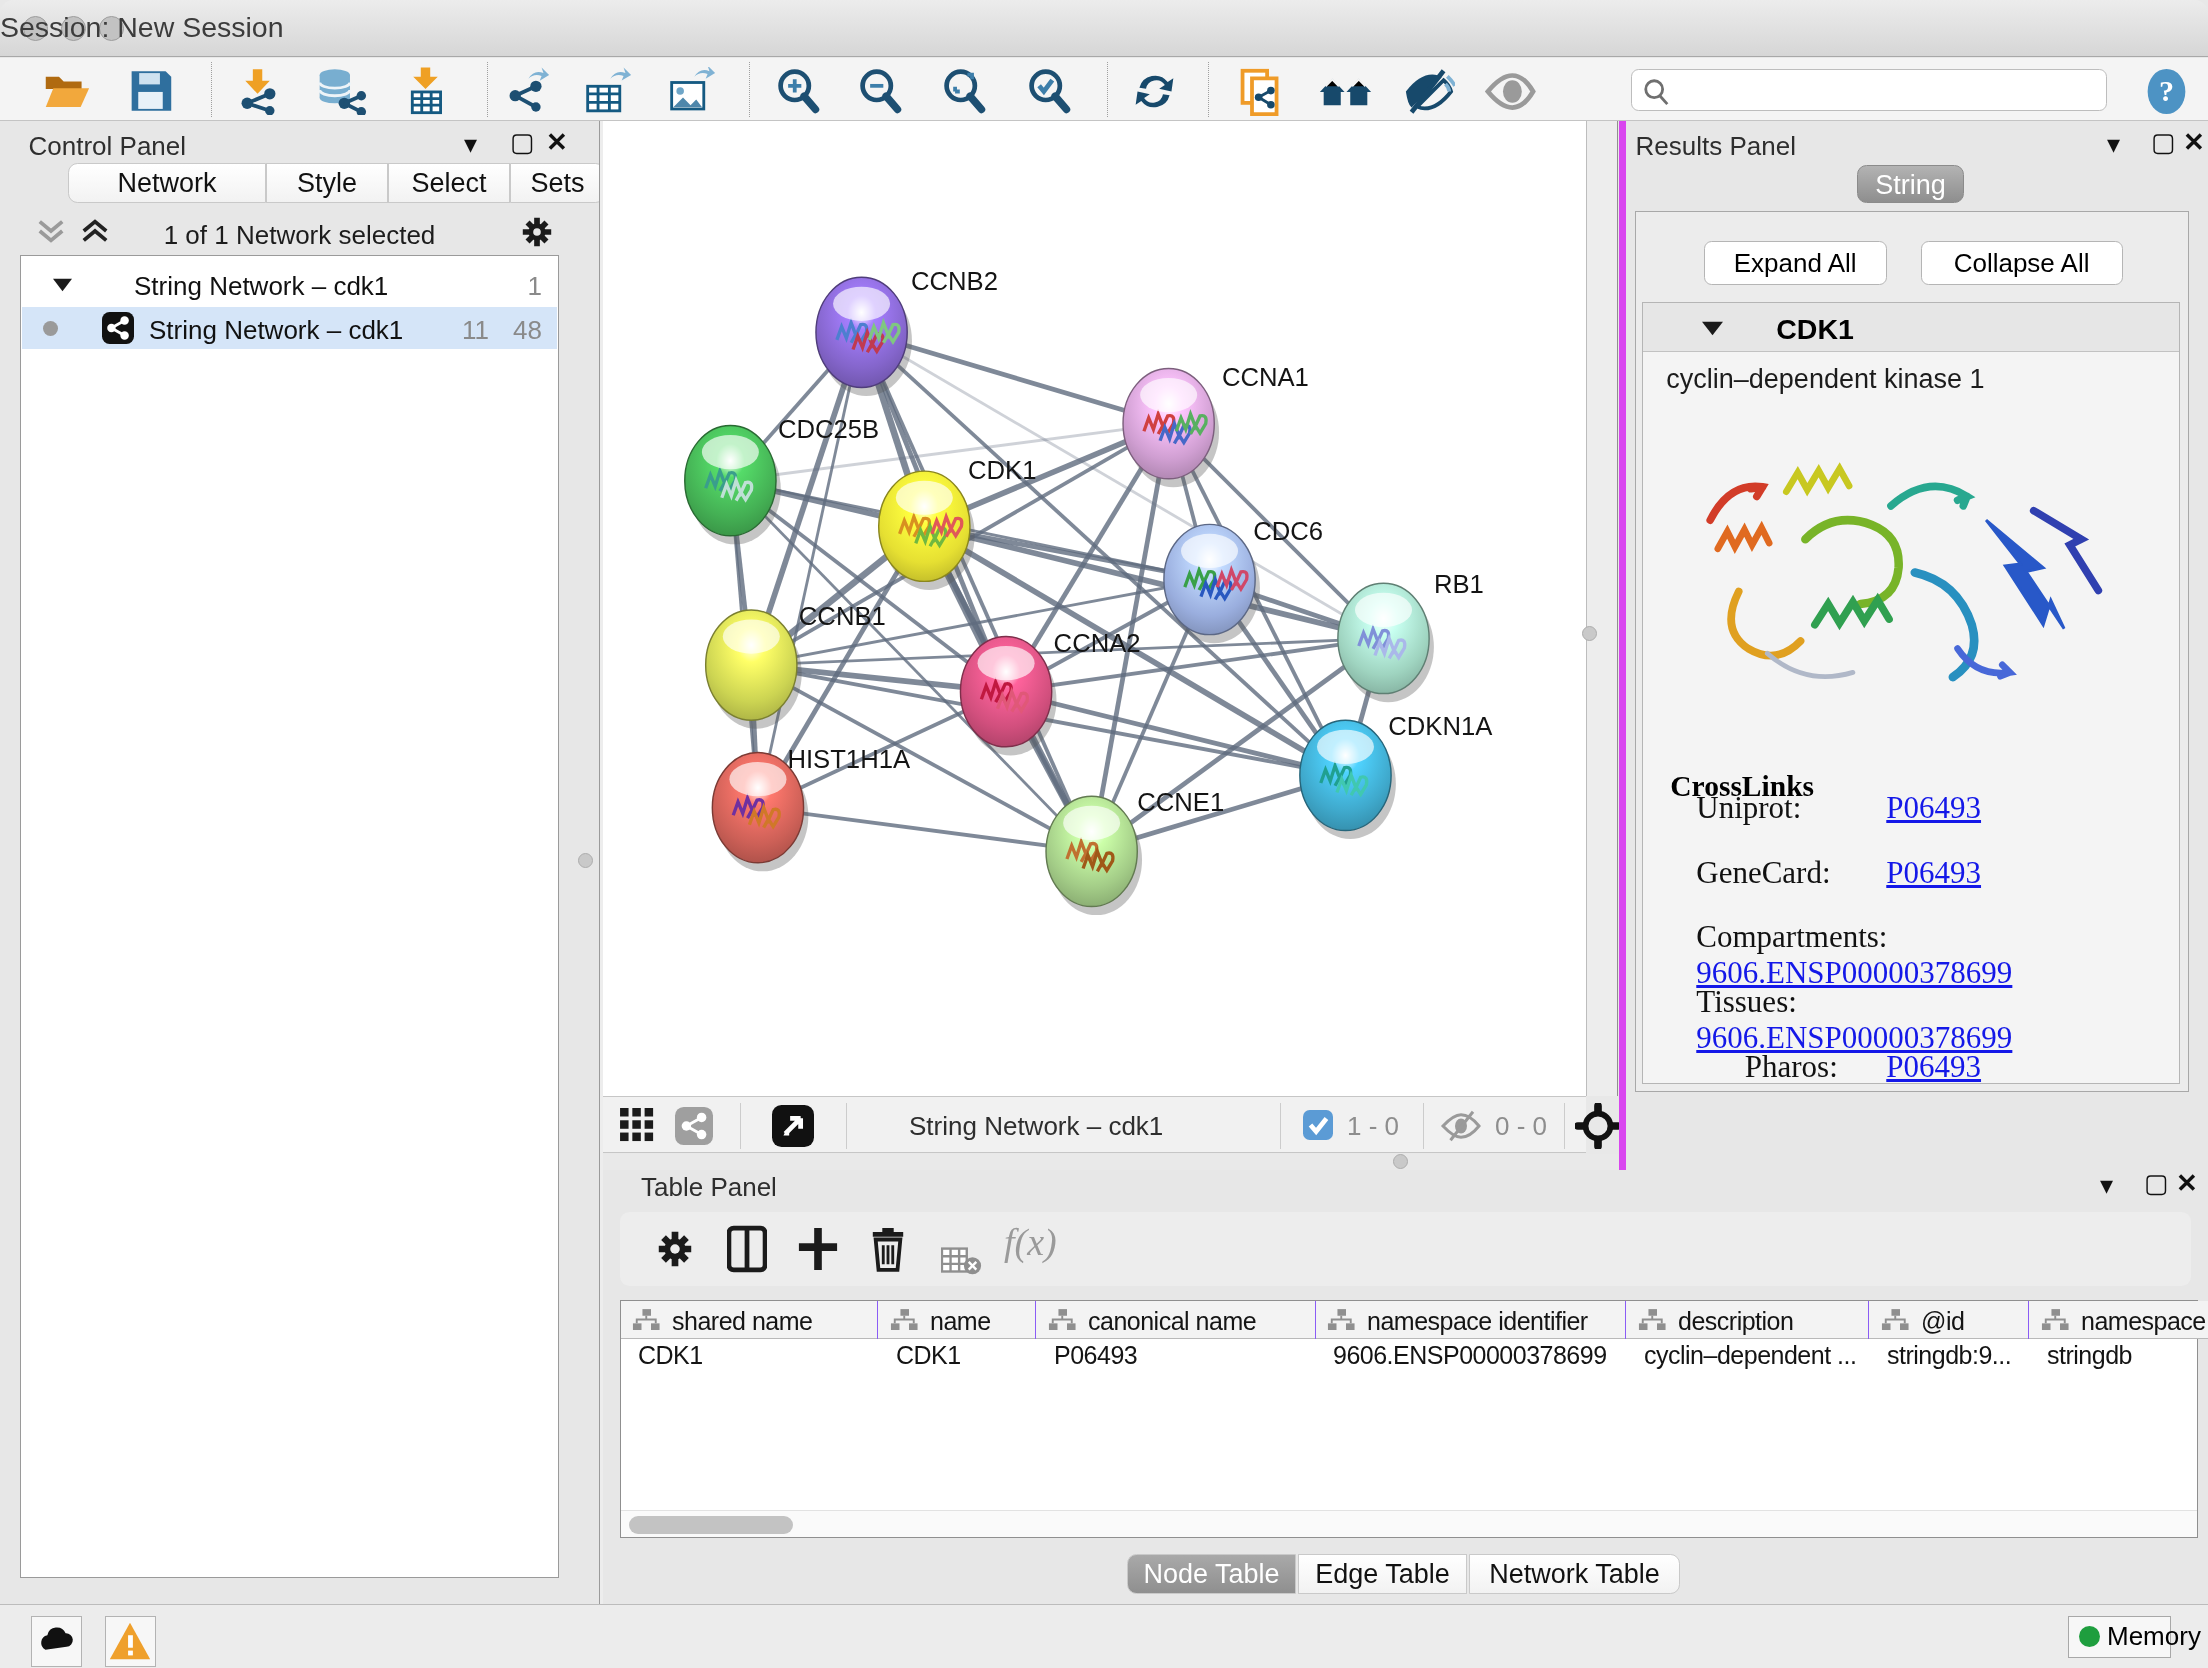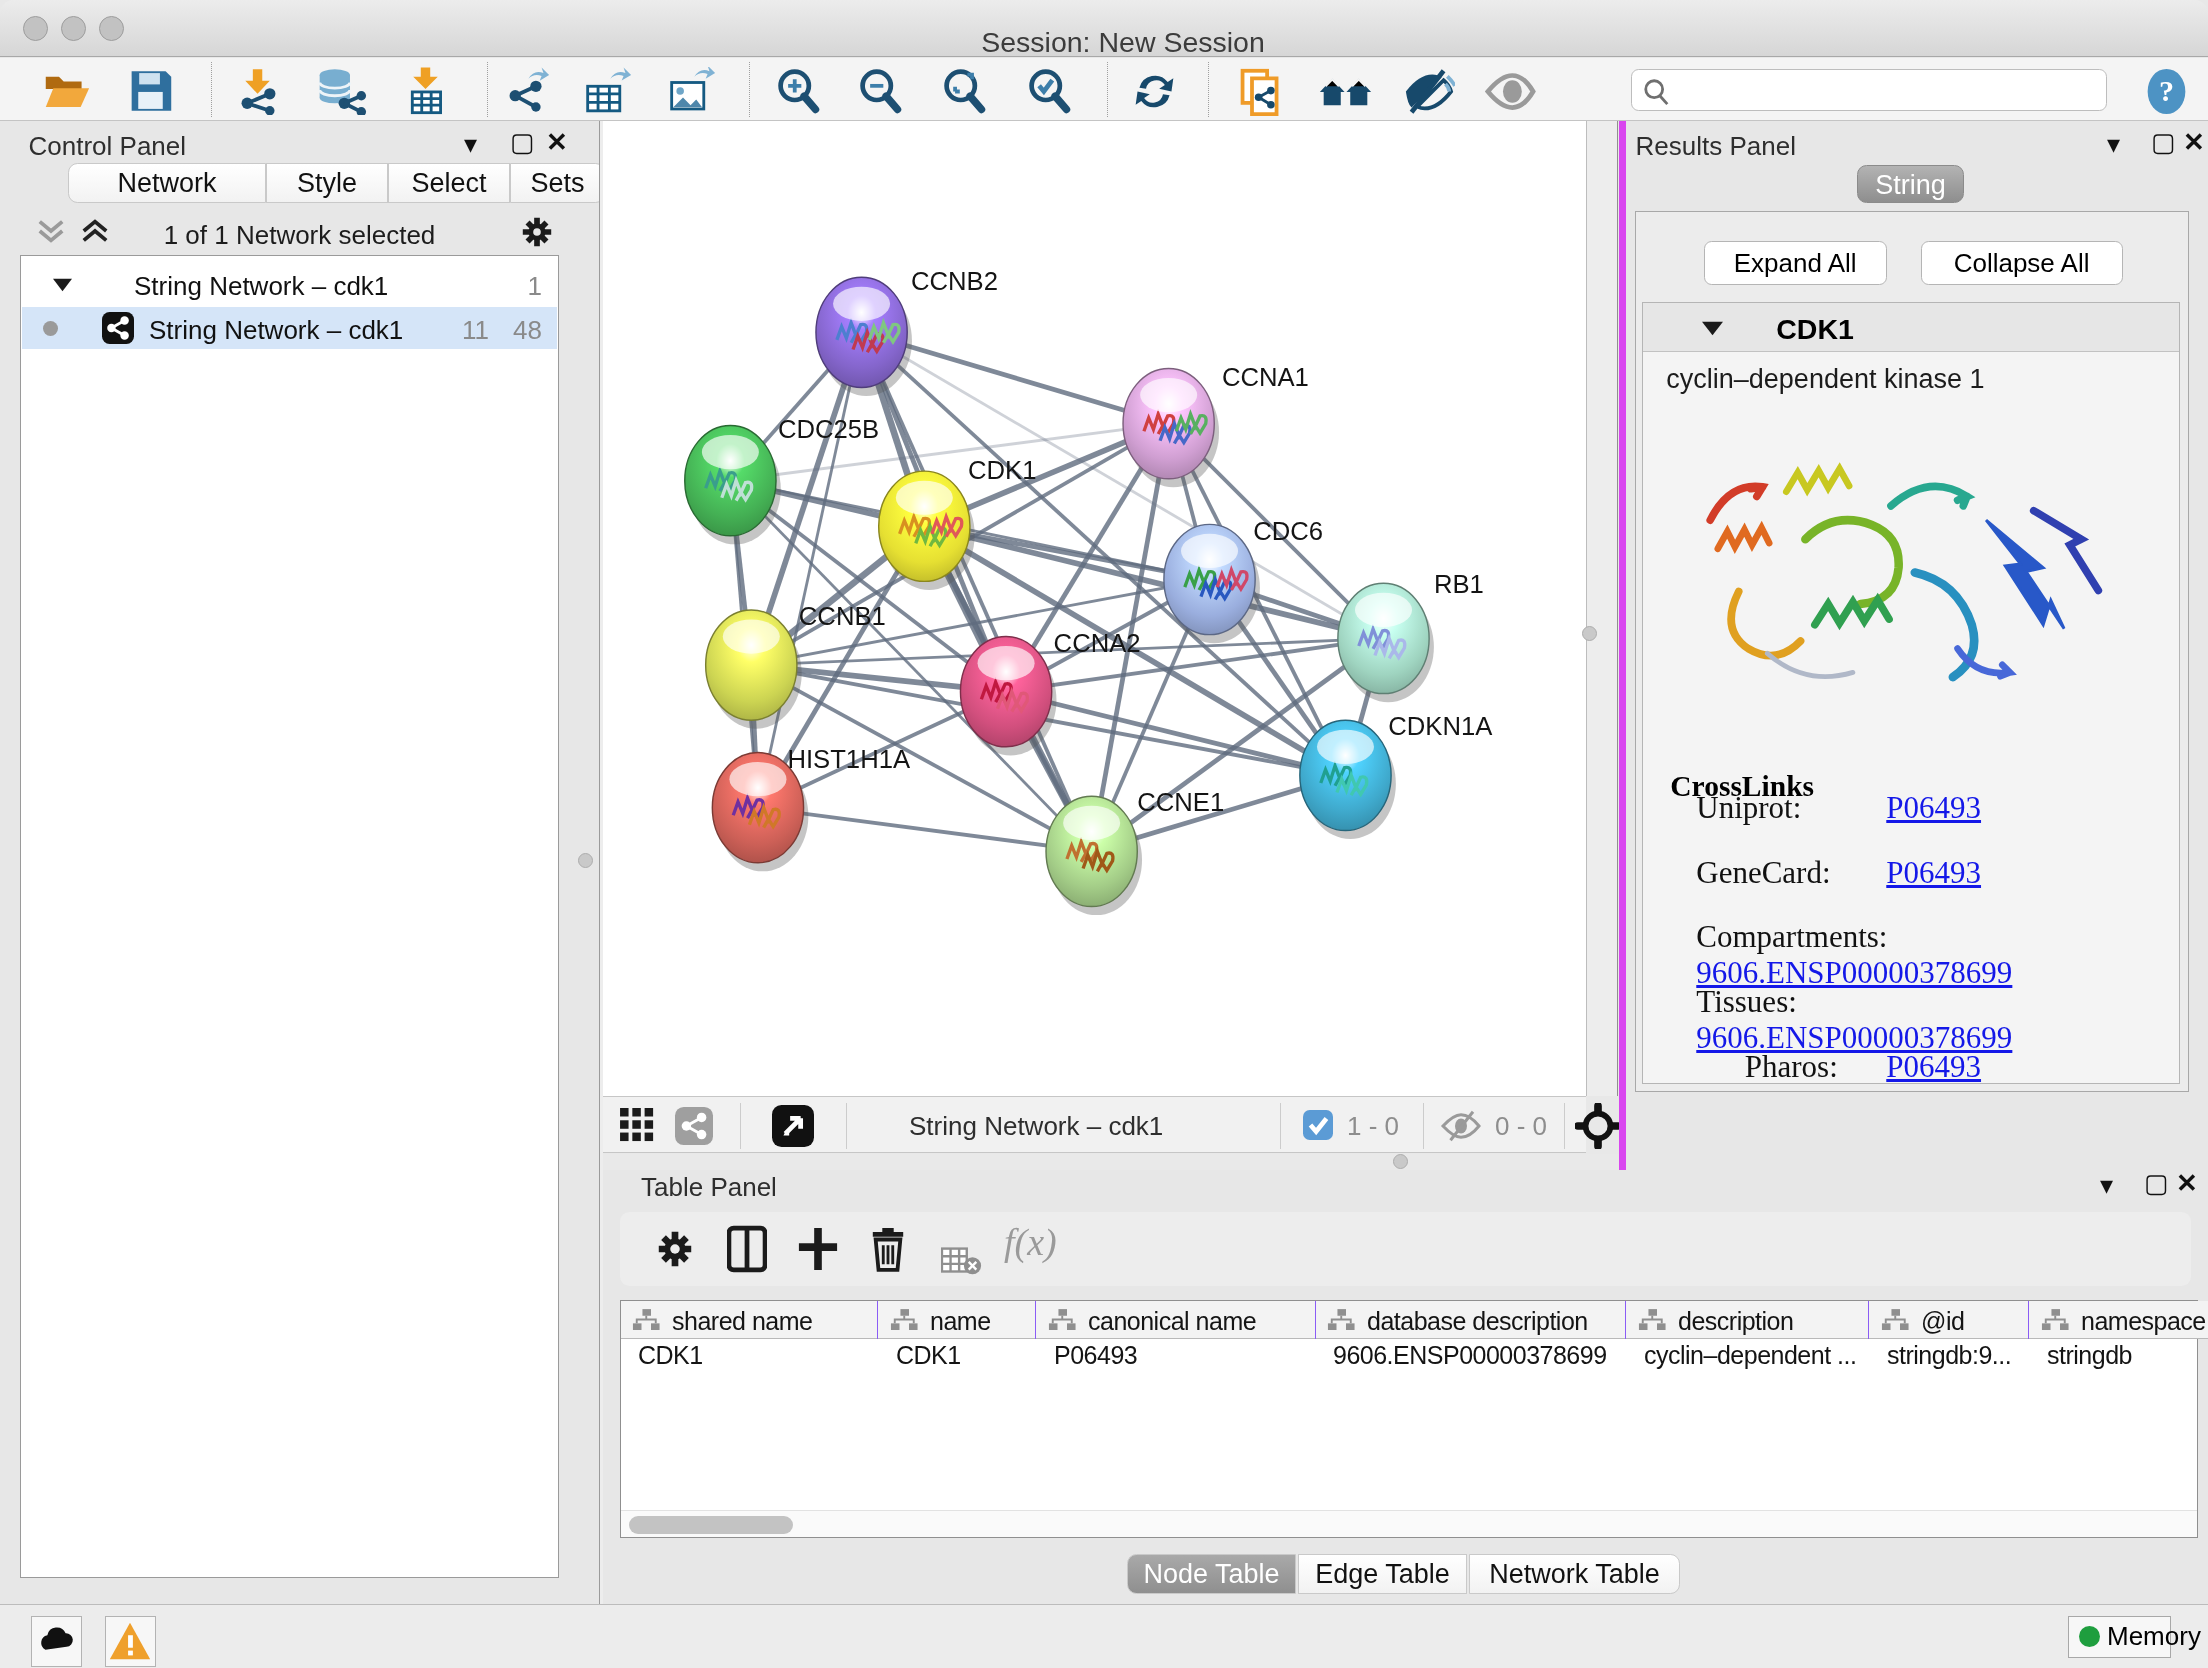--- a/index.html
+++ b/index.html
@@ -5,21 +5,21 @@
   * { margin:0; padding:0; box-sizing:border-box; }
   html,body { width:2208px; height:1668px; overflow:hidden; }
   body { font-family:"Liberation Sans", sans-serif; background:#e8e8e8; position:relative; }
   .abs { position:absolute; }
 
   
   #titlebar { left:0; top:0; width:2208px; height:57px;
     background:linear-gradient(#ececec,#d6d6d6); border-bottom:1px solid #a8a8a8;
     border-radius:13.3px 13.3px 0 0; }
   .tl { width:25px; height:25px; border-radius:50%; background:#c2c2c2; border:1px solid #9d9d9d; top:16px; }
-  #win-title { width:100%; text-align:center; top:26px; font-size:28.5px; color:#3c3c3c;padding-left:38px; }
+  #win-title { width:100%; top:11px; font-size:28.5px; color:#3c3c3c; }
 
   
   #toolbar { left:0; top:58px; width:2208px; height:63px; background:#f4f4f4; border-bottom:1px solid #c4c4c4; }
   .tb-ic { top:8.6px; width:49px; height:48px; cursor:pointer; }
   .tb-sep { top:3.8px; width:0; height:55px; border-left:1.9px dotted #9f9f9f; }
   #search-wrap { left:1631px; top:11.4px; width:476px; height:42px; background:#fff; border:1px solid #bdbdbd; border-radius:7.6px; }
   #search-input { position:absolute; left:46px; top:1.9px; width:418px; height:36px; border:0; outline:none; font-size:25px; background:transparent; }
 
   
   .panel-title { font-size:26px; color:#2e2e2e; }
@@ -728,21 +728,21 @@
         </div>
         <div class="th-cell" style="left: 695px; width: 310px;">
           <svg width="28.5" height="25" viewBox="0 0 30 26" style="position:absolute;left:11.4px;top:6.7px">
             <g fill="#8f8f8f">
               <rect x="11" y="1" width="9" height="7"></rect>
               <rect x="1" y="16" width="9" height="7"></rect>
               <rect x="20" y="16" width="9" height="7"></rect>
               <path d="M15 8 v4 M5 16 v-4 h20 v4" stroke="#8f8f8f" stroke-width="2" fill="none"></path>
             </g>
           </svg>
-          <span class="th-lab">database description</span>
+          <span class="th-lab">namespace identifier</span>
         </div>
         <div class="th-cell" style="left: 1006px; width: 242px;">
           <svg width="28.5" height="25" viewBox="0 0 30 26" style="position:absolute;left:11.4px;top:6.7px">
             <g fill="#8f8f8f">
               <rect x="11" y="1" width="9" height="7"></rect>
               <rect x="1" y="16" width="9" height="7"></rect>
               <rect x="20" y="16" width="9" height="7"></rect>
               <path d="M15 8 v4 M5 16 v-4 h20 v4" stroke="#8f8f8f" stroke-width="2" fill="none"></path>
             </g>
           </svg>

